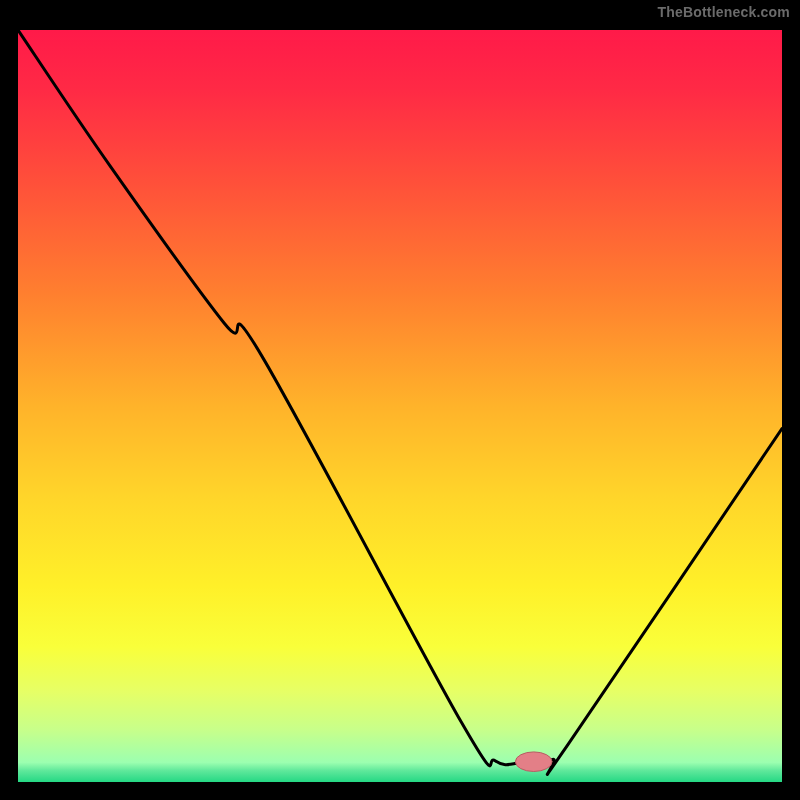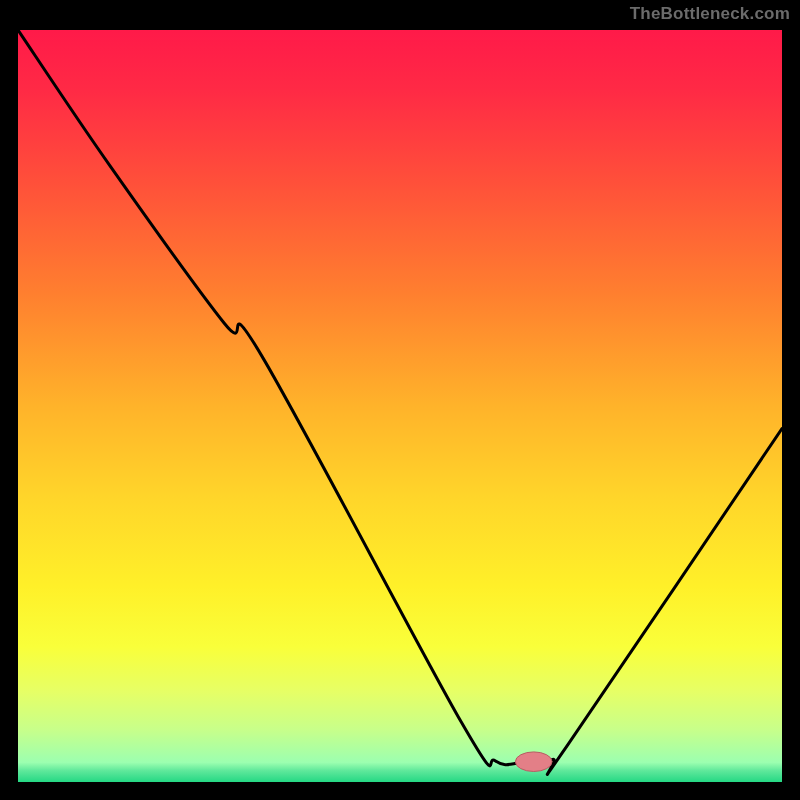--- a/index.html
+++ b/index.html
@@ -14,21 +14,21 @@
     position: relative;
     width: 800px;
     height: 800px;
     background: #000;
   }
   .watermark {
     position: absolute;
     top: 4px;
     right: 10px;
     font-family: Arial, Helvetica, sans-serif;
-    font-size: 17px;
+    font-size: 14px;
     font-weight: 600;
     color: #6b6b6b;
     z-index: 10;
     letter-spacing: 0.2px;
   }
   .plot-box {
     position: absolute;
     left: 18px;
     top: 30px;
     width: 764px;

